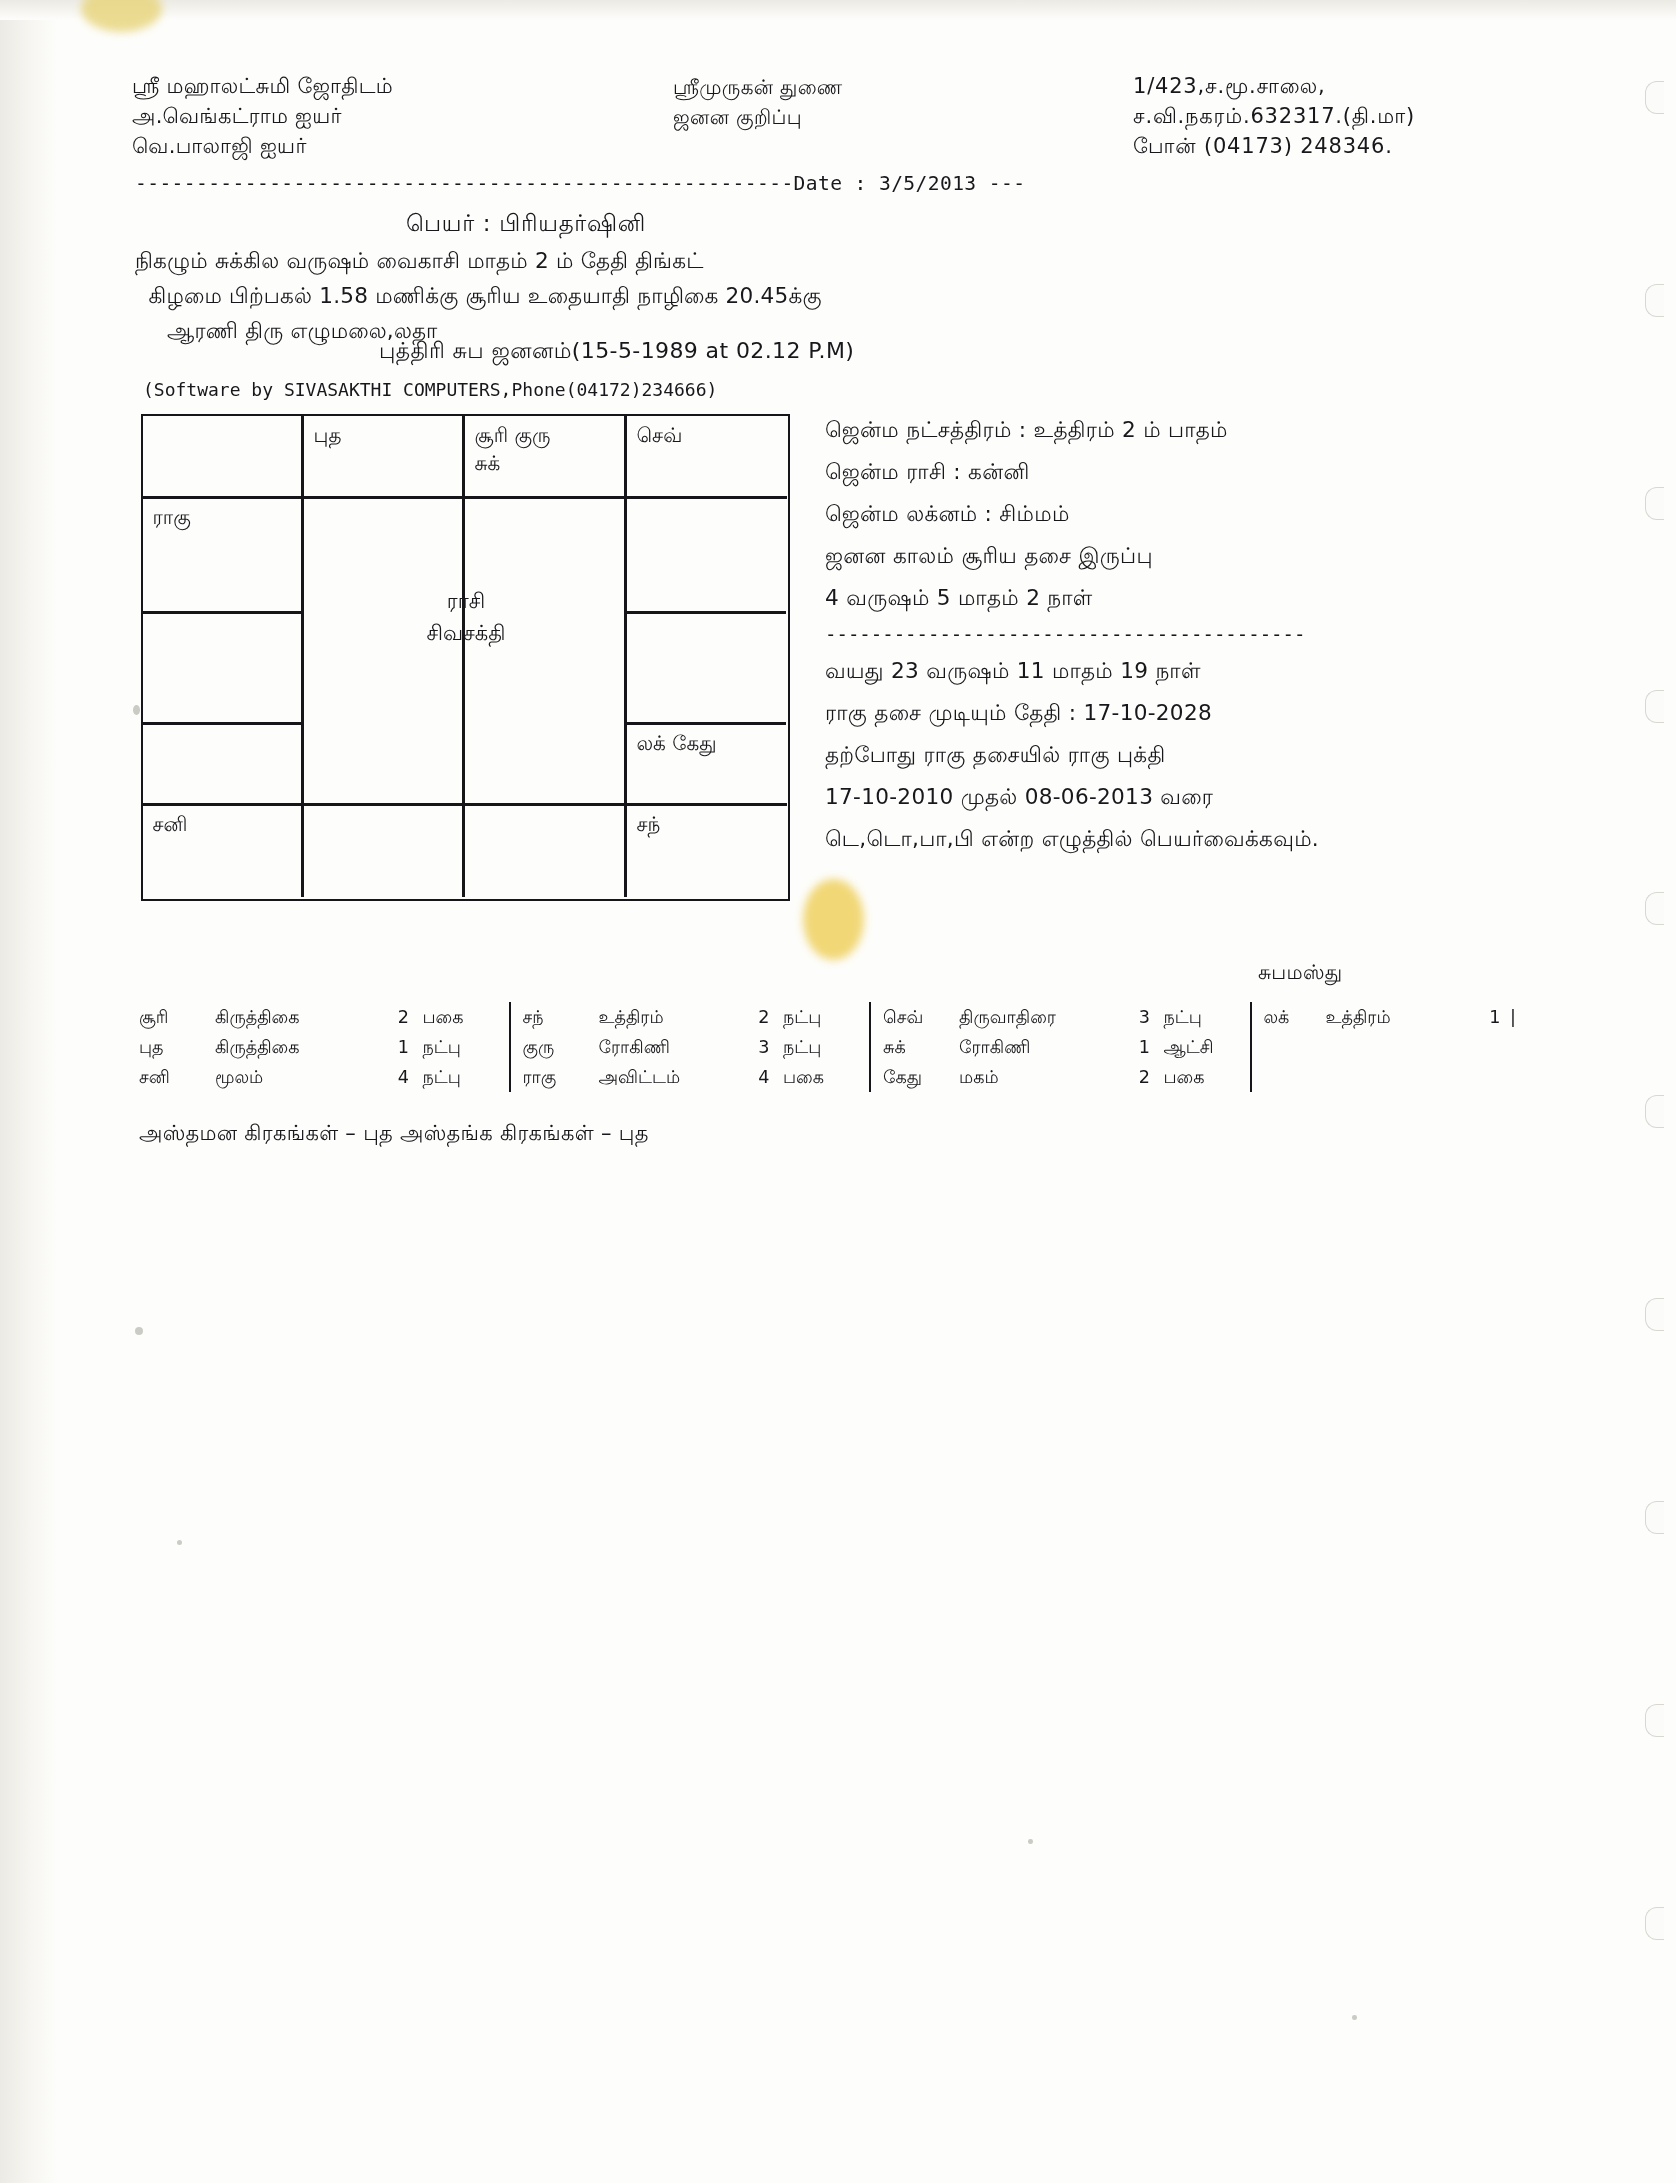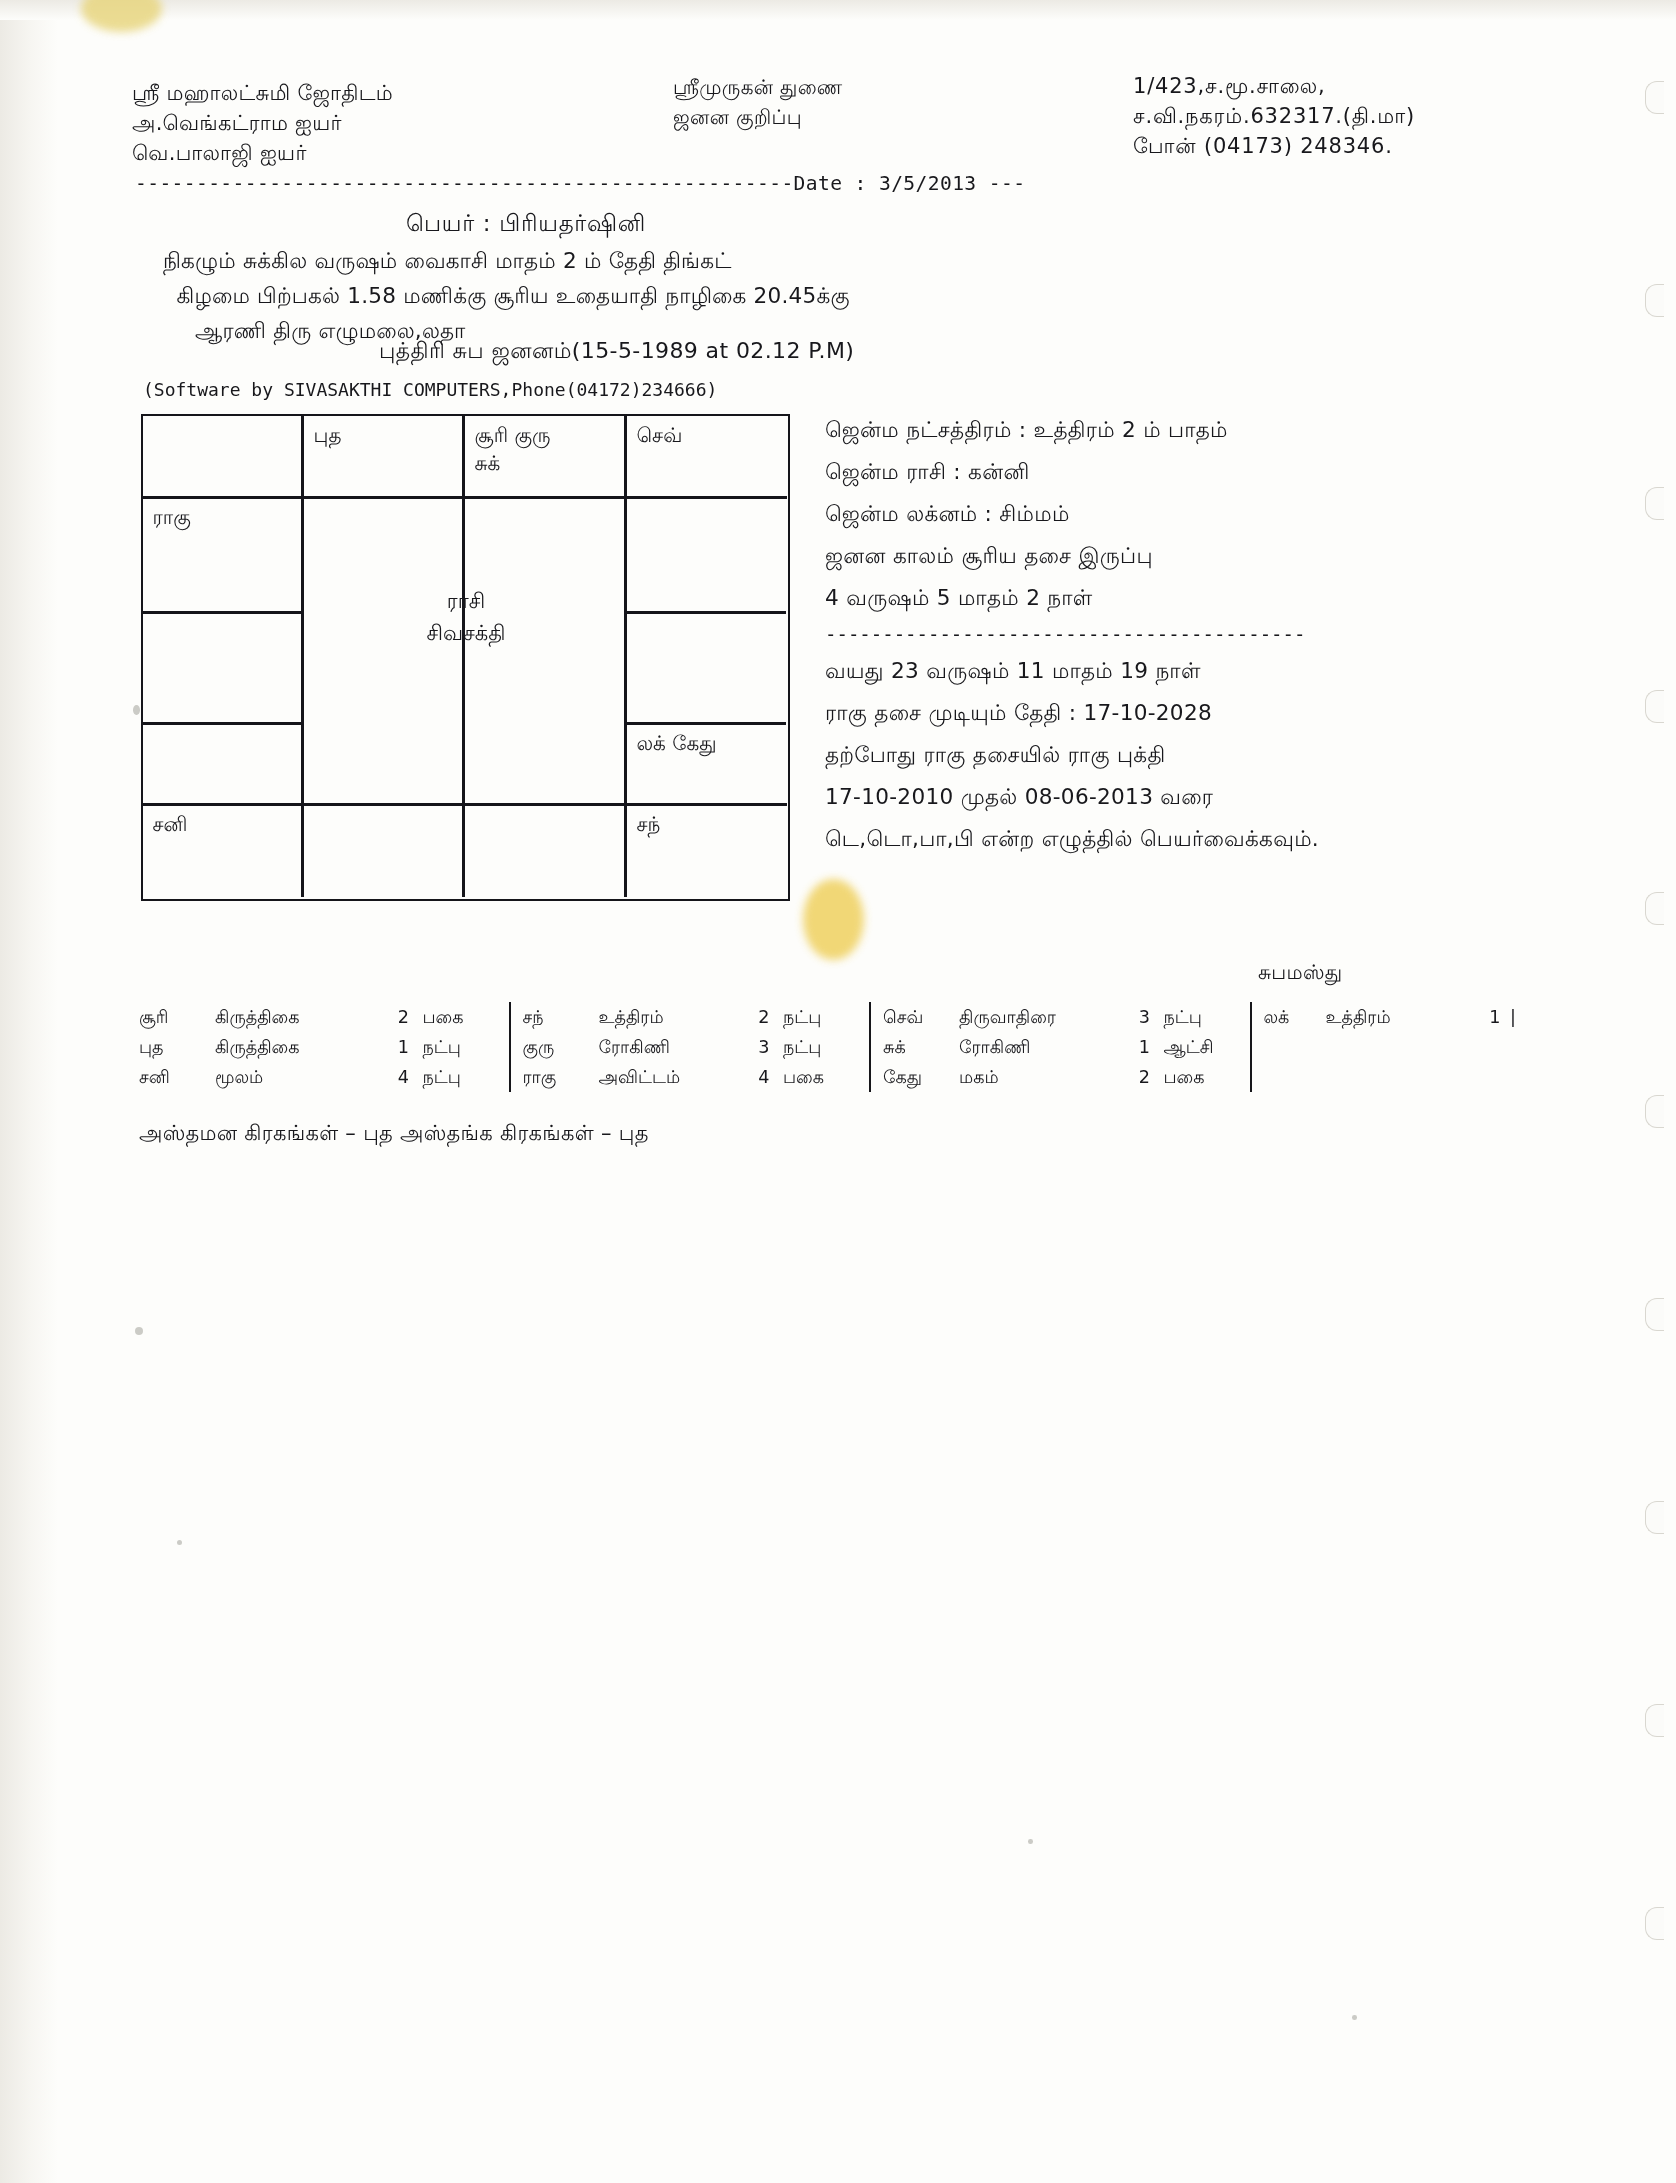--- a/index.html
+++ b/index.html
@@ -83,21 +83,20 @@
     position: absolute;
     left: 132px; top: 71px;
     width: 1474px;
   }
   .hdr-row {
     display: flex;
     align-items: flex-start;
   }
   .hdr-col-left {
     width: 541px;
-    margin-top: 7px;
   }
   .hdr-col-mid {
     width: 433px;
     padding-top: 1.4px;
   }
   .hdr-col-right {
     flex: 1;
     text-align: left;
     padding-left: 27px;
   }
@@ -135,21 +134,20 @@
   #birthblock {
     position: absolute;
     left: 135px; top: 243px;
     width: 1393px;
   }
   .bb-line {
     font-size: 21.6px;
     line-height: 35px;
     letter-spacing: 0.2px;
     white-space: nowrap;
-    margin-left: 28px;
   }
   .bb-line.indent1 { padding-left: 13.5px; }
   .bb-line.indent2 { padding-left: 32px; }
   #subajananam {
     position: absolute;
     left: 379px; top: 338px;
     font-size: 22px;
     letter-spacing: 0.4px;
     white-space: nowrap;
   }

